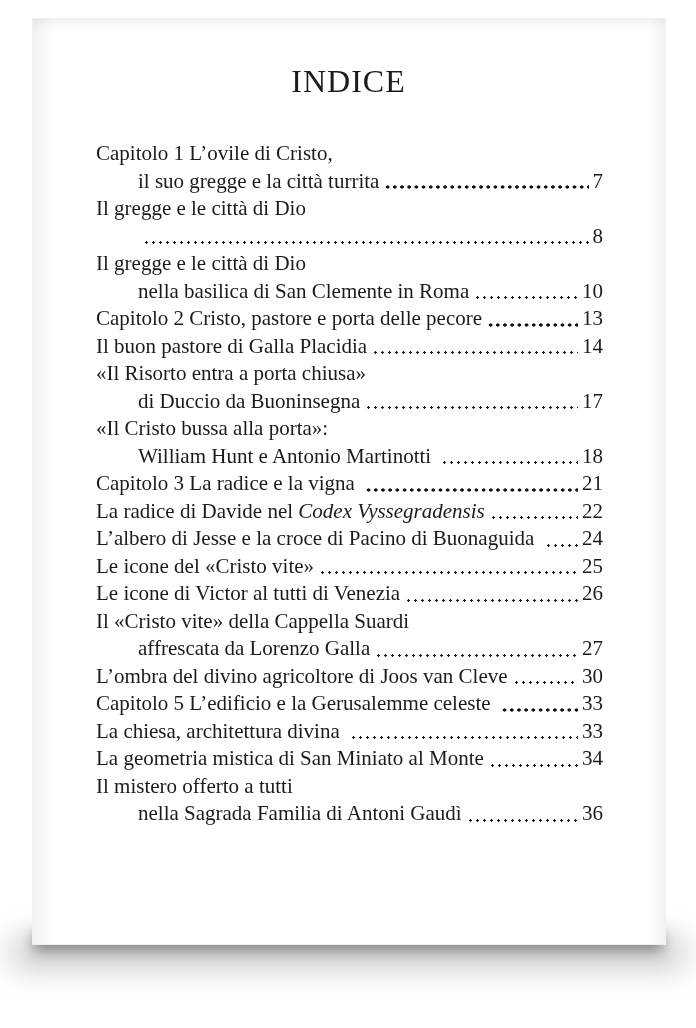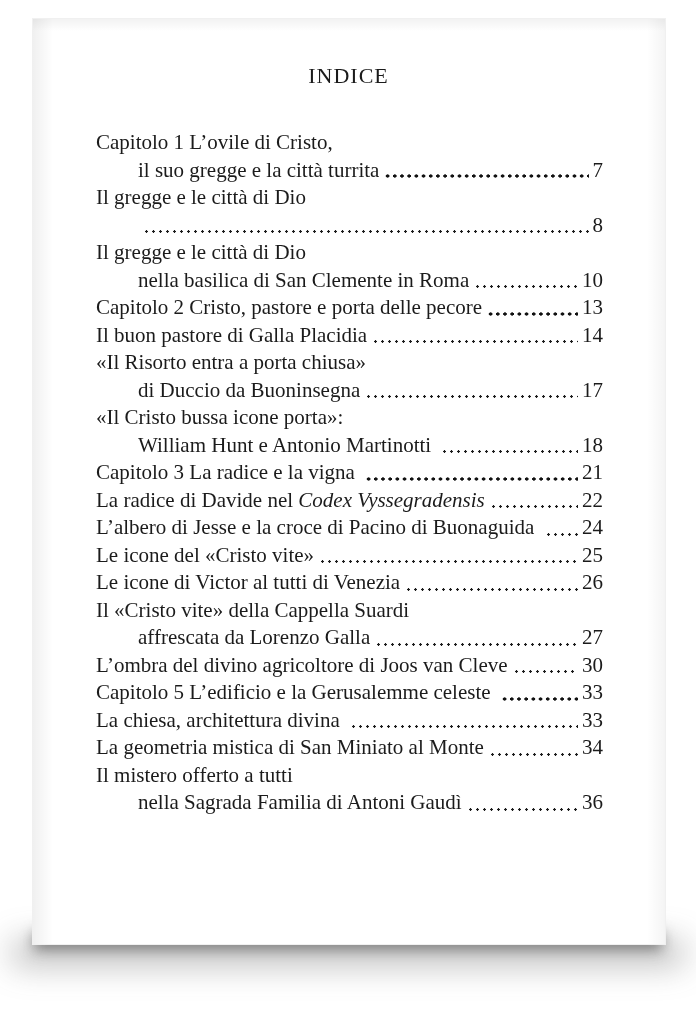--- a/index.html
+++ b/index.html
@@ -59,21 +59,21 @@
       linear-gradient(to left, rgba(0,0,0,0.045), rgba(0,0,0,0) 18px),
       linear-gradient(to bottom, rgba(0,0,0,0.05), rgba(0,0,0,0) 12px);
   }
   .content {
     position: relative;
     padding: 44px 64px 0 63px;
     color: #1b1b1b;
   }
   .title {
     margin: 0 0 40px 0;
-    font-size: 22px;
+    font-size: 32px;
     font-weight: 400;
     letter-spacing: 1px;
     text-align: center;
     color: #1b1b1b;
   }
   .toc {
     width: 507px;
   }
   .row {
     display: flex;
@@ -159,21 +159,21 @@
           <div class="row">
     <span class="entry-text"><span>«Il Risorto entra a porta chiusa»</span></span>
 
   </div>
           <div class="row indent">
     <span class="entry-text"><span>di Duccio da Buoninsegna</span></span>
     <span class="leader"></span>
     <span class="page-num">17</span>
   </div>
           <div class="row">
-    <span class="entry-text"><span>«Il Cristo bussa icone porta»:</span></span>
+    <span class="entry-text"><span>«Il Cristo bussa alla porta»:</span></span>
 
   </div>
           <div class="row indent">
     <span class="entry-text"><span>William Hunt e Antonio Martinotti </span></span>
     <span class="leader"></span>
     <span class="page-num">18</span>
   </div>
           <div class="row bold gap">
     <span class="entry-text"><span>Capitolo 3 La radice e la vigna </span></span>
     <span class="leader"></span>

